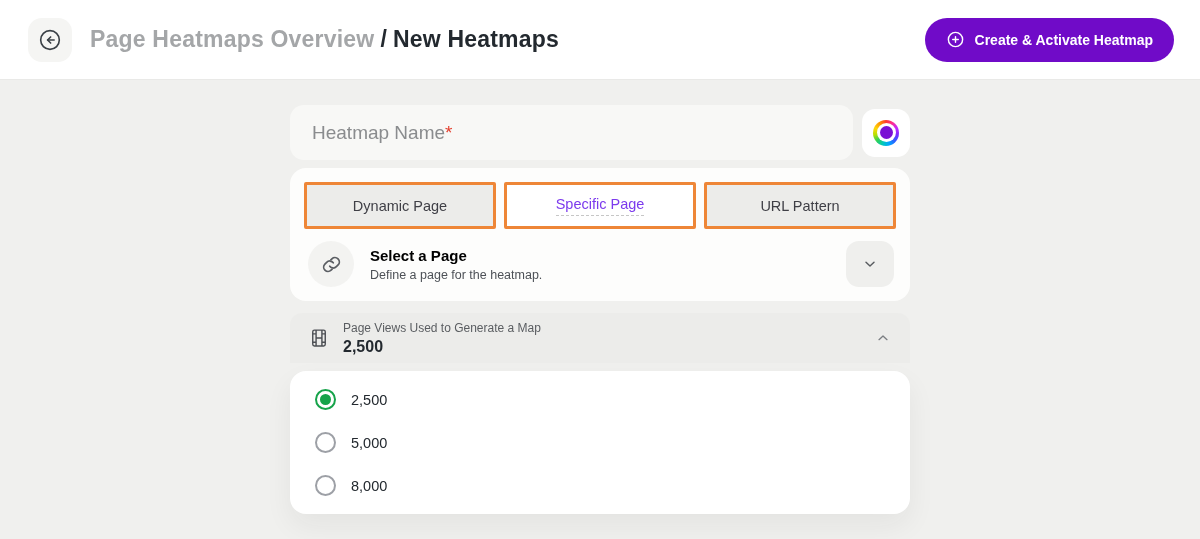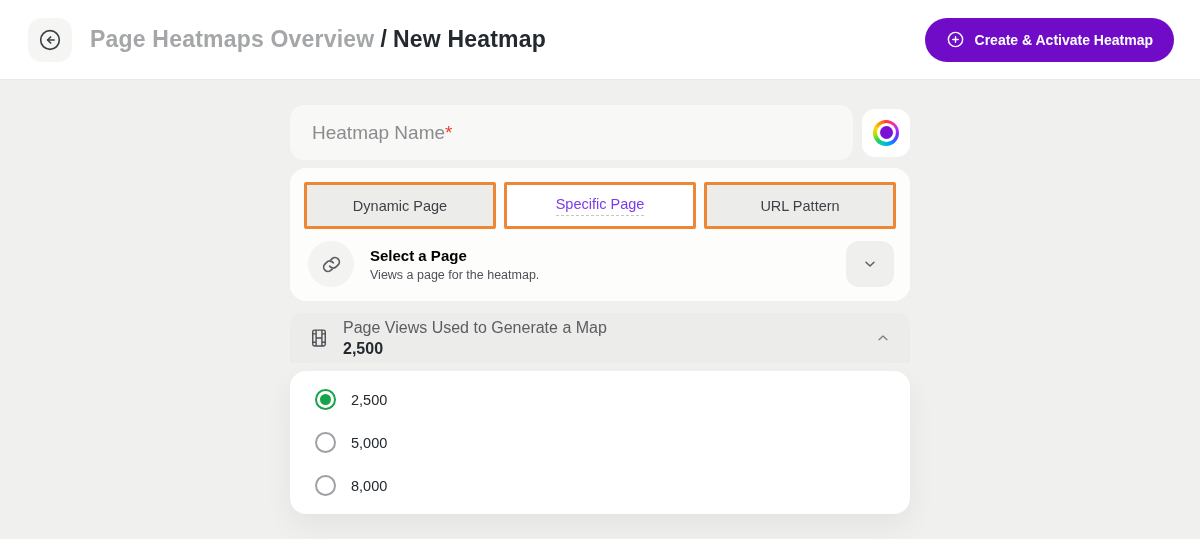--- a/index.html
+++ b/index.html
@@ -89,21 +89,21 @@
     cursor:pointer; flex:0 0 auto; padding:0;
   }
 
   
   .pv-header {
     margin-top:12px; height:50px; background:#ECECEA;
     border-radius:12px 12px 0 0;
     display:flex; align-items:center; gap:14px; padding:0 19px;
     cursor:pointer;
   }
-  .pv-texts .l { font-size:16px; color:#5A5D61; margin-bottom:3px; }
+  .pv-texts .l { font-size:12px; color:#5A5D61; margin-bottom:3px; }
   .pv-texts .v { font-size:16px; font-weight:600; color:#23292F; }
   .pv-chevron { margin-left:auto; display:flex; }
 
   
   .options-card {
     margin-top:8px; background:#FFFFFF; border-radius:16px;
     box-shadow:0 12px 28px rgba(40,40,40,.06);
     padding:7px 0;
   }
   .option {
@@ -127,21 +127,21 @@
   <button class="back-btn">
     <span style="display:flex">
       <svg width="26" height="26" viewBox="0 0 24 24" fill="none" stroke="#3A4046" stroke-width="1.5" stroke-linecap="round" stroke-linejoin="round">
         <circle cx="12" cy="12" r="8.6"></circle>
         <path d="M12.6 9.2 9.8 12l2.8 2.8"></path>
         <path d="M9.8 12h6"></path>
       </svg>
     </span>
   </button>
   <div class="crumbs">
-    <span class="crumb-parent">Page Heatmaps Overview</span><span class="crumb-sep">/</span><span class="crumb-current">New Heatmap</span>
+    <span class="crumb-parent">Page Heatmaps Overview</span><span class="crumb-sep">/</span><span class="crumb-current">New Heatmaps</span>
   </div>
   <button class="create-btn">
     <span style="display:flex">
       <svg width="19" height="19" viewBox="0 0 24 24" fill="none" stroke="#FFFFFF" stroke-width="1.8" stroke-linecap="round">
         <circle cx="12" cy="12" r="9"></circle>
         <path d="M12 8.5v7M8.5 12h7"></path>
       </svg>
     </span>
     <span>Create &amp; Activate Heatmap</span>
   </button>
@@ -181,21 +181,21 @@
 
     <div class="select-row">
       <span class="link-badge">
         <svg width="21" height="21" viewBox="0 0 24 24" fill="none" stroke="#5B5E63" stroke-width="2" stroke-linecap="round" stroke-linejoin="round">
           <path d="M10 14a5 5 0 0 0 7.54.54l2-2a5 5 0 0 0-7.07-7.07l-1.2 1.19"></path>
           <path d="M14 10a5 5 0 0 0-7.54-.54l-2 2a5 5 0 0 0 7.07 7.07l1.19-1.19"></path>
         </svg>
       </span>
       <span class="select-texts">
         <div class="t">Select a Page</div>
-        <div class="s">Views a page for the heatmap.</div>
+        <div class="s">Define a page for the heatmap.</div>
       </span>
       <button class="chev-btn">
         <svg width="16" height="16" viewBox="0 0 24 24" fill="none" stroke="#595C60" stroke-width="2.2" stroke-linecap="round" stroke-linejoin="round">
           <path d="M6 9.5 12 15l6-5.5"></path>
         </svg>
       </button>
     </div>
   </div>
 
   <div class="pv-header">

